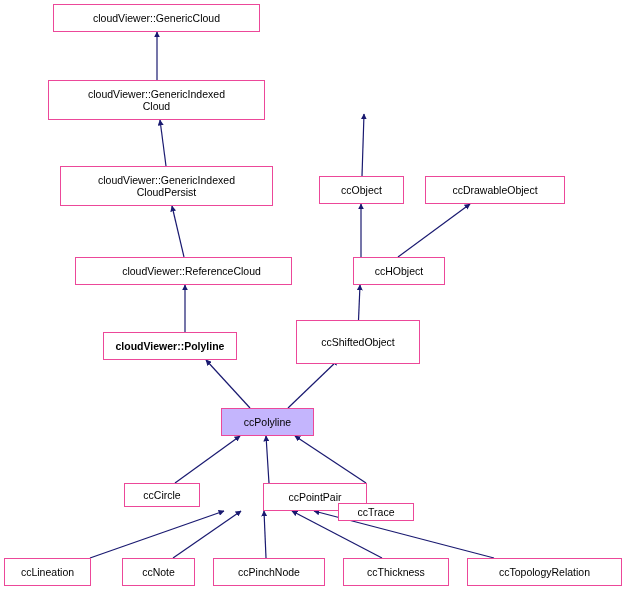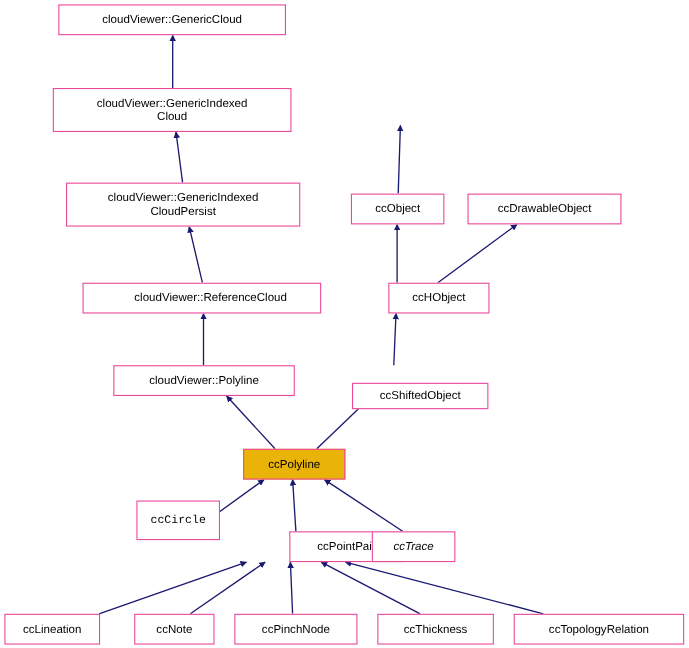--- a/index.html
+++ b/index.html
@@ -34,21 +34,21 @@
     font-size: 10.5px;
     line-height: 12.5px;
     display: flex;
     align-items: center;
     justify-content: center;
     text-align: center;
     white-space: pre-line;
     z-index: 2;
   }
   .node.highlight {
-    background: #eab308;
+    background: #c4b5fd;
   }
 </style>
 </head>
 <body>
 
 <div id="diagram">
   <svg id="edges" viewBox="0 0 626 589">
       <defs>
         <marker id="arrowhead" viewBox="0 0 10 10" refX="9" refY="5" markerWidth="5" markerHeight="5" orient="auto">
           <path d="M 0 0 L 10 5 L 0 10 z" fill="#191970"></path>
@@ -75,24 +75,24 @@
     </svg>
 <div class="node" style="left: 53px; top: 4px; width: 207px; height: 28px;">cloudViewer::GenericCloud</div>
     <div class="node" style="left: 48px; top: 80px; width: 217px; height: 40px;">cloudViewer::GenericIndexed
 Cloud</div>
     <div class="node" style="left: 60px; top: 166px; width: 213px; height: 40px;">cloudViewer::GenericIndexed
 CloudPersist</div>
     <div class="node" style="left: 319px; top: 176px; width: 85px; height: 28px;">ccObject</div>
     <div class="node" style="left: 425px; top: 176px; width: 140px; height: 28px;">ccDrawableObject</div>
     <div class="node" style="left: 75px; top: 257px; width: 217px; height: 28px; padding-left: 16px;">cloudViewer::ReferenceCloud</div>
     <div class="node" style="left: 315px; top: 257px; width: 92px; height: 28px; margin-left: 38px;">ccHObject</div>
-    <div class="node" style="left: 103px; top: 332px; width: 165px; height: 28px;">cloudViewer::Polyline</div>
-    <div class="node" style="left: 296px; top: 348px; width: 124px; height: 24px; margin-left: 24px;">ccShiftedObject</div>
+    <div class="node" style="left: 103px; top: 332px; width: 134px; height: 28px; font-weight: bold;">cloudViewer::Polyline</div>
+    <div class="node" style="left: 296px; top: 320px; width: 124px; height: 44px;">ccShiftedObject</div>
     <div class="node highlight" style="left: 221px; top: 408px; width: 93px; height: 28px;">ccPolyline</div>
-    <div class="node" style="left: 124px; top: 455px; width: 76px; height: 36px; font-family: Liberation Mono, monospace;">ccCircle</div>
+    <div class="node" style="left: 124px; top: 483px; width: 76px; height: 24px;">ccCircle</div>
     <div class="node" style="left: 219px; top: 483px; width: 104px; height: 28px; margin-left: 44px;">ccPointPair</div>
-    <div class="node" style="left: 338px; top: 483px; width: 76px; height: 28px; font-style: italic;">ccTrace</div>
+    <div class="node" style="left: 338px; top: 503px; width: 76px; height: 18px;">ccTrace</div>
     <div class="node" style="left: 4px; top: 558px; width: 87px; height: 28px;">ccLineation</div>
     <div class="node" style="left: 122px; top: 558px; width: 73px; height: 28px;">ccNote</div>
     <div class="node" style="left: 213px; top: 558px; width: 112px; height: 28px;">ccPinchNode</div>
     <div class="node" style="left: 467px; top: 558px; width: 155px; height: 28px;">ccTopologyRelation</div>
     <div class="node" style="left: 343px; top: 558px; width: 106px; height: 28px;">ccThickness</div>
   </div>
 
 </body></html>

